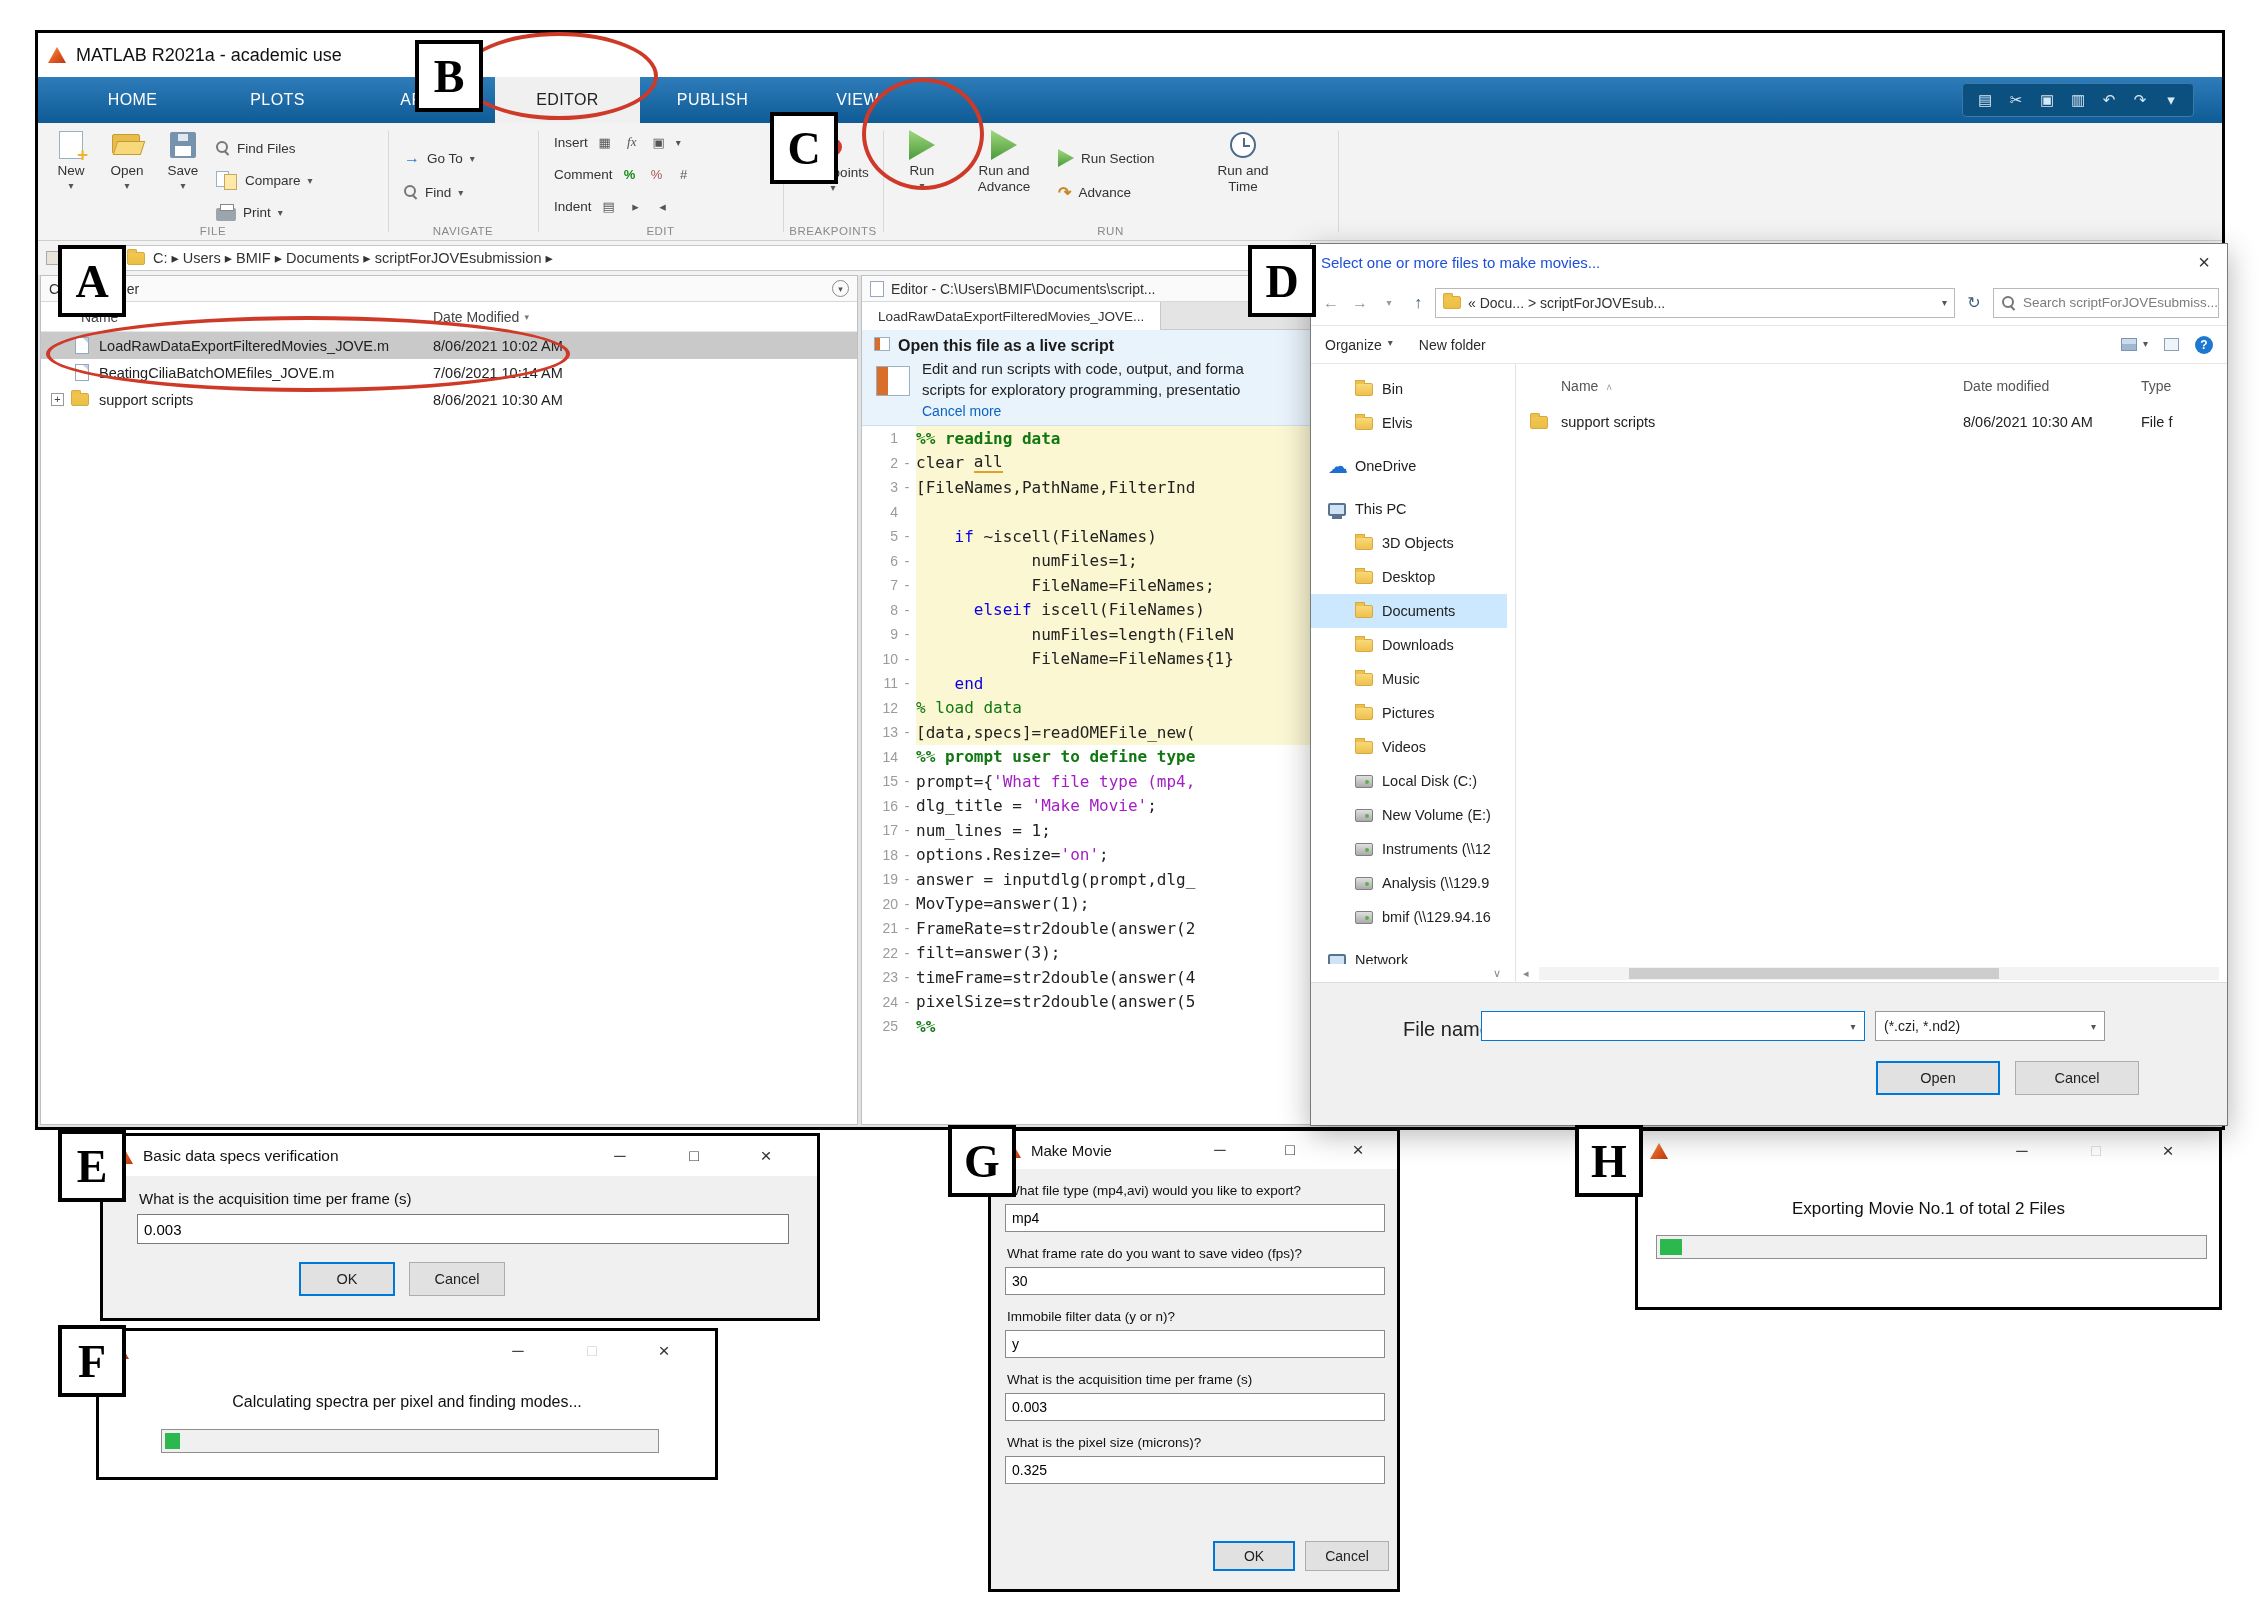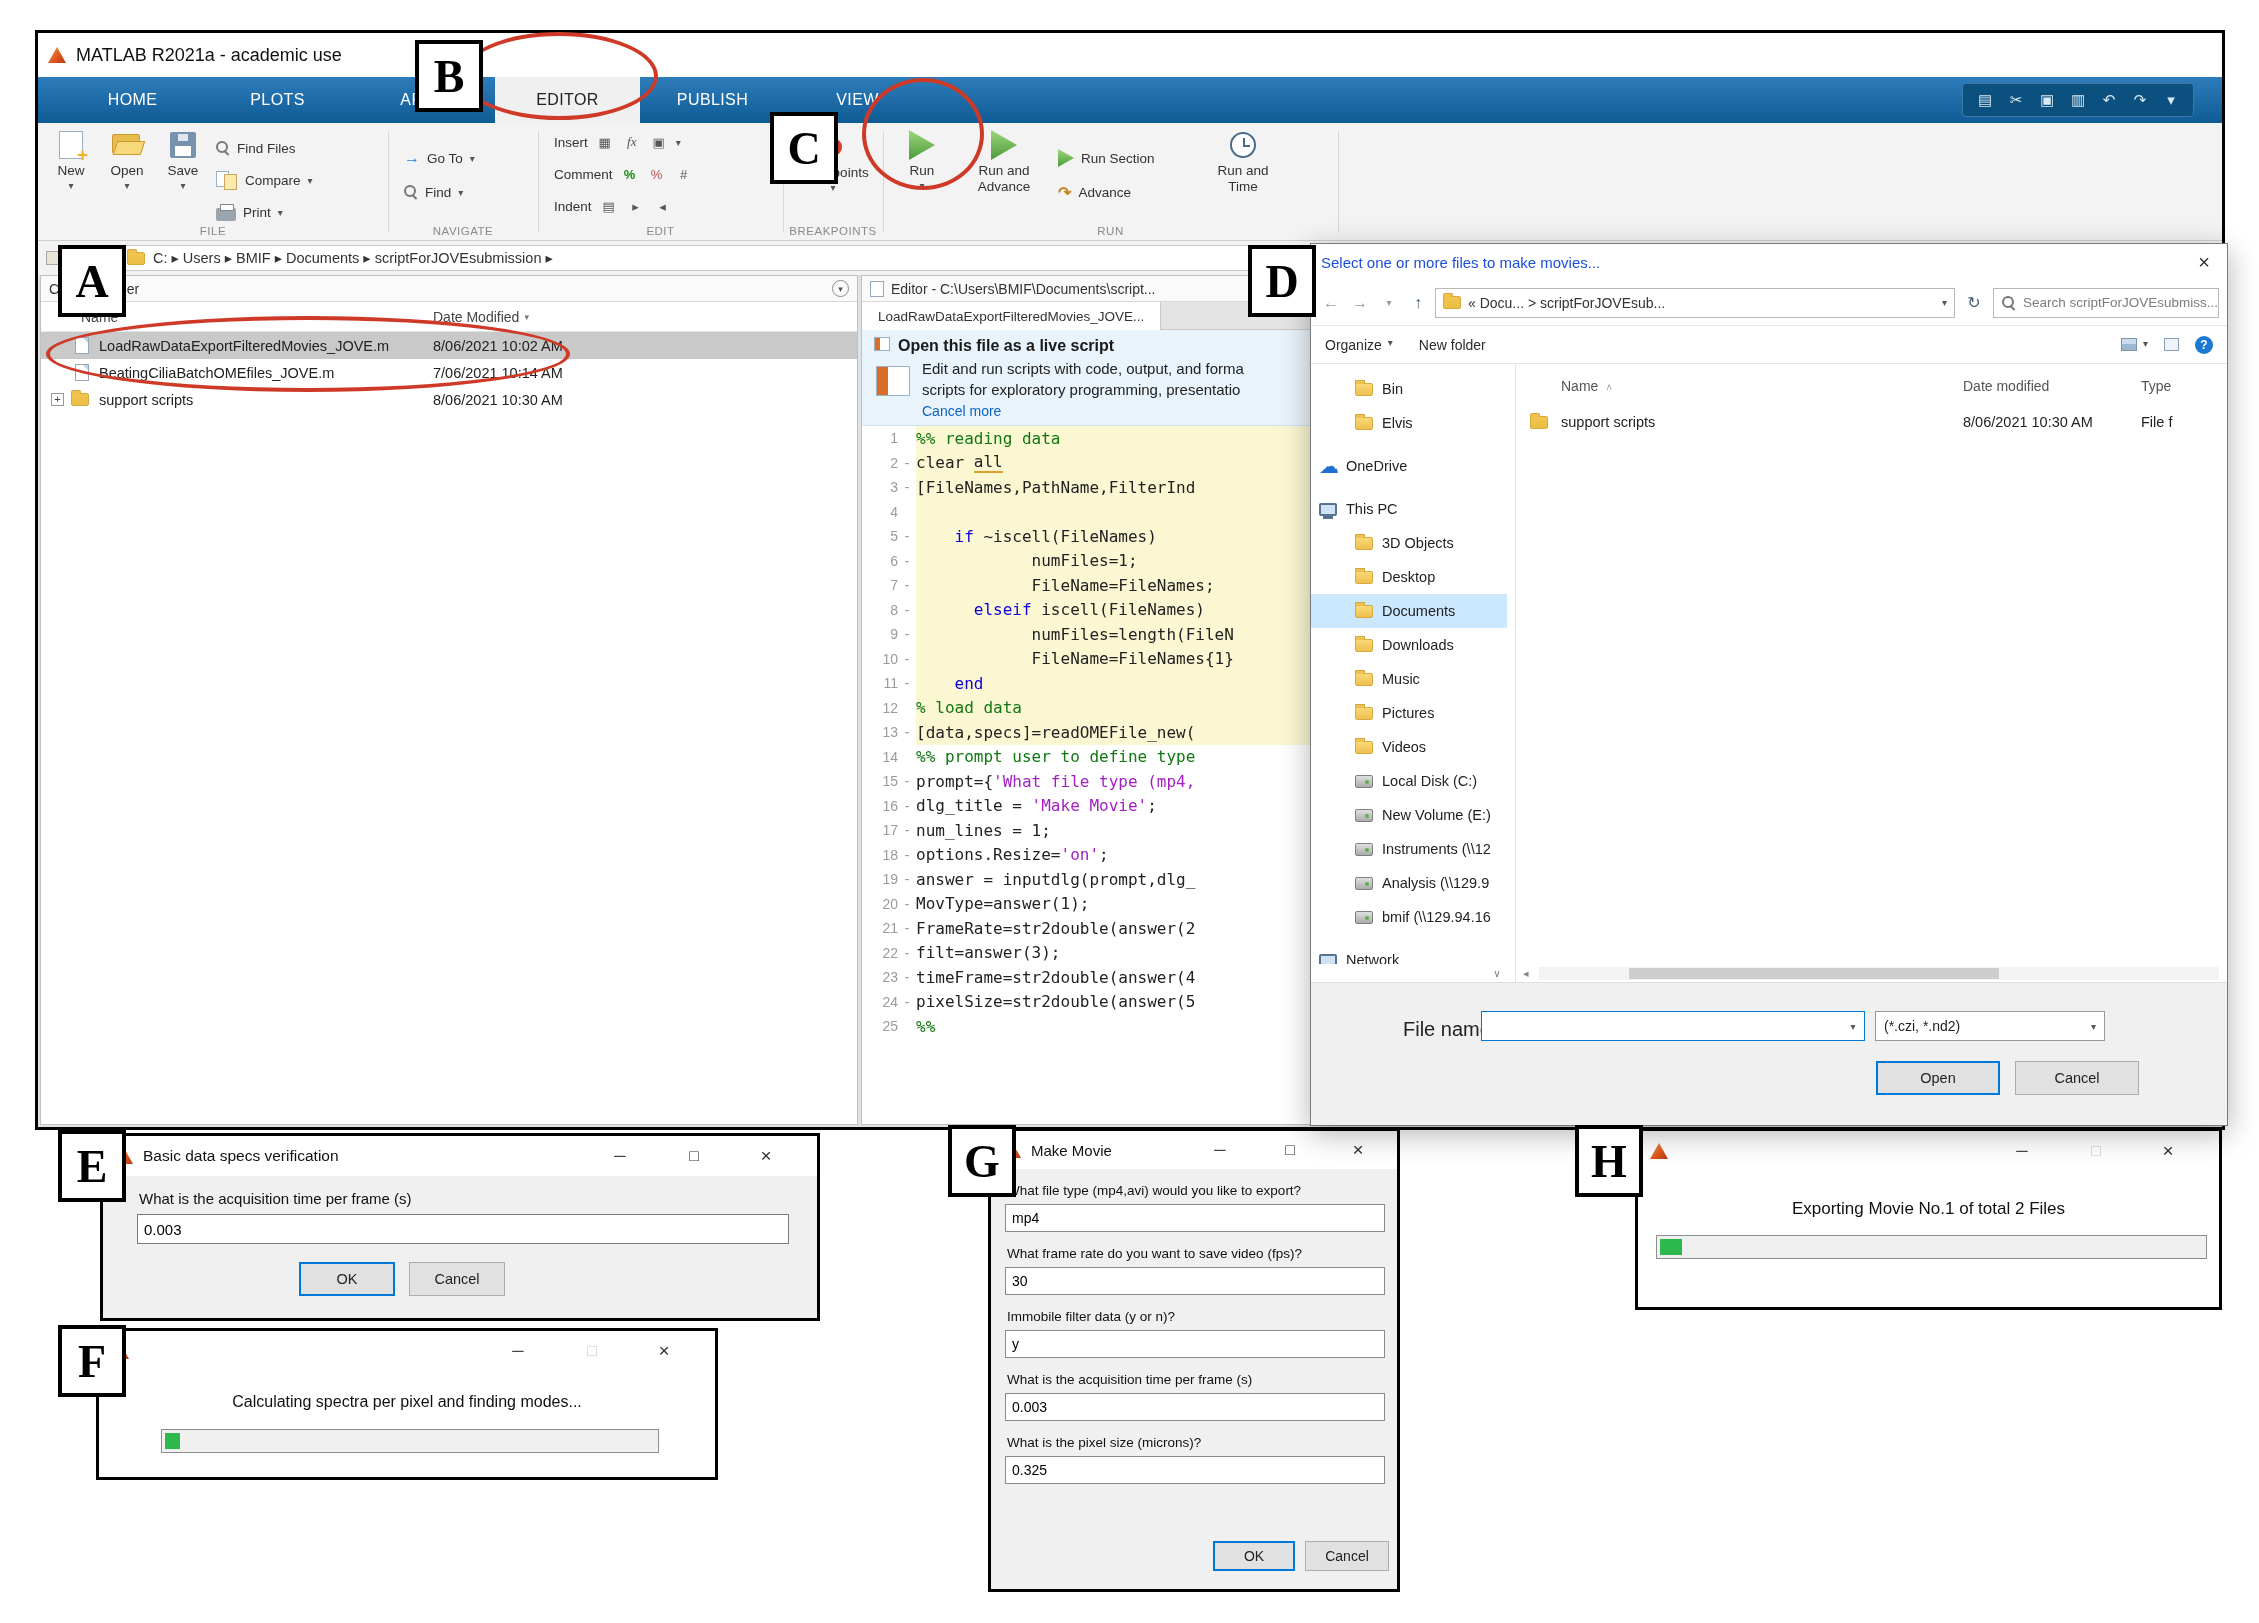--- a/index.html
+++ b/index.html
@@ -115,21 +115,21 @@
   .banner-l1{position:absolute;left:60px;top:30px;font-size:15px;color:#222;white-space:nowrap;}
   .banner-l2{position:absolute;left:60px;top:51px;font-size:15px;color:#222;white-space:nowrap;}
   .banner-link{position:absolute;left:60px;top:73px;font-size:14px;color:#0b63c5;}
 
   .code-area{position:absolute;top:150px;left:0;right:0;bottom:0;background:#fff;font-family:"DejaVu Sans Mono",monospace;font-size:16px;overflow:hidden;}
   .code-line{display:flex;height:24.5px;align-items:center;}
   .ln{width:36px;text-align:right;color:#9b9b9b;font-size:14px;flex:0 0 auto;font-family:"Liberation Sans",sans-serif;}
   .dash{width:18px;text-align:center;color:#9b9b9b;font-size:14px;flex:0 0 auto;}
   .ct{flex:1;height:100%;display:flex;align-items:center;white-space:pre;}
   .ct.hl{background:var(--section-highlight,#fbf7d3);}
-  .sec{color:var(--comment-green,#117711);font-weight:normal;}
+  .sec{color:var(--comment-green,#117711);font-weight:bold;}
   .com{color:var(--comment-green,#117711);}
   .kw{color:var(--keyword-blue,#0d00e0);}
   .str{color:var(--string-purple,#a31fc4);}
   .warn{color:#222;border-bottom:2px solid #e0a12c;}
   .code{color:#222;}
 
   
   .file-dialog{position:absolute;left:1310px;top:243px;width:918px;height:883px;background:#fff;border:1px solid #7a7a7a;box-shadow:0 8px 28px rgba(0,0,0,.3);z-index:10;}
   .fd-titlebar{position:absolute;top:0;left:0;right:0;height:36px;display:flex;align-items:center;gap:8px;padding-left:10px;font-size:15px;color:#1d4ed8;}
   .fd-close{position:absolute;right:0;top:0;width:46px;height:36px;display:flex;align-items:center;justify-content:center;font-size:20px;color:#333;}
@@ -142,21 +142,21 @@
   .fd-search{flex:1;height:30px;border:1px solid #b9b9b9;display:flex;align-items:center;gap:7px;padding:0 8px;color:#7c7c7c;font-size:13.5px;white-space:nowrap;overflow:hidden;}
   .fd-toolbar{position:absolute;top:82px;left:0;right:0;height:38px;display:flex;align-items:center;gap:26px;padding:0 14px;font-size:14px;color:#2b2b2b;border-bottom:1px solid #e6e6e6;}
   .fd-tool{display:flex;align-items:flex-start;gap:6px;}
   .fd-tool .g-chev{font-size:10px;color:#555;}
   .fd-tbright{margin-left:auto;display:flex;align-items:center;gap:16px;}
   .view-glyph{width:16px;height:13px;background:linear-gradient(#cddcec 50%,#9fb8d2 50%);border:1px solid #7d94ab;}
   .box-glyph{width:15px;height:13px;border:1px solid #8aa0b6;background:#eef4fa;}
   .help-glyph{width:18px;height:18px;border-radius:50%;background:#1d78d2;color:#fff;font-size:12px;font-weight:bold;display:flex;align-items:center;justify-content:center;}
   .fd-body{position:absolute;top:120px;left:0;right:0;bottom:143px;}
   .fd-tree{position:absolute;left:0;top:8px;width:196px;bottom:18px;overflow:hidden;font-size:14.5px;color:#222;}
-  .tree-item{height:34px;display:flex;align-items:center;gap:9px;padding-left:8px;white-space:nowrap;}
+  .tree-item{height:34px;display:flex;align-items:center;gap:9px;padding-left:17px;white-space:nowrap;}
   .tree-item.ind2{padding-left:44px;}
   .tree-item.sel{background:var(--explorer-select,#cce8ff);}
   .tree-item.gap{margin-top:9px;}
   .ticon{position:relative;width:18px;height:13px;flex:0 0 auto;background:linear-gradient(#f9d978,#eec04f);border:1px solid #d8a93e;border-radius:2px;}
   .ticon::before{content:"";position:absolute;left:-1px;top:-4px;width:8px;height:3px;background:#eec04f;border:1px solid #d8a93e;border-bottom:none;}
   .cloud-icon{background:none;border:none;}
   .cloud-icon::before{content:"☁";position:static;background:none;border:none;color:#1e6fd0;font-size:20px;line-height:13px;}
   .pc-icon,.network-icon{background:#cfe3f5;border:2px solid #57738f;}
   .pc-icon::before,.network-icon::before{content:"";position:absolute;left:50%;bottom:-5px;top:auto;transform:translateX(-50%);width:10px;height:3px;background:#57738f;border:none;}
   .disk-icon,.netdrive-icon{background:linear-gradient(#e0e0e0,#ababab);border:1px solid #808080;}

